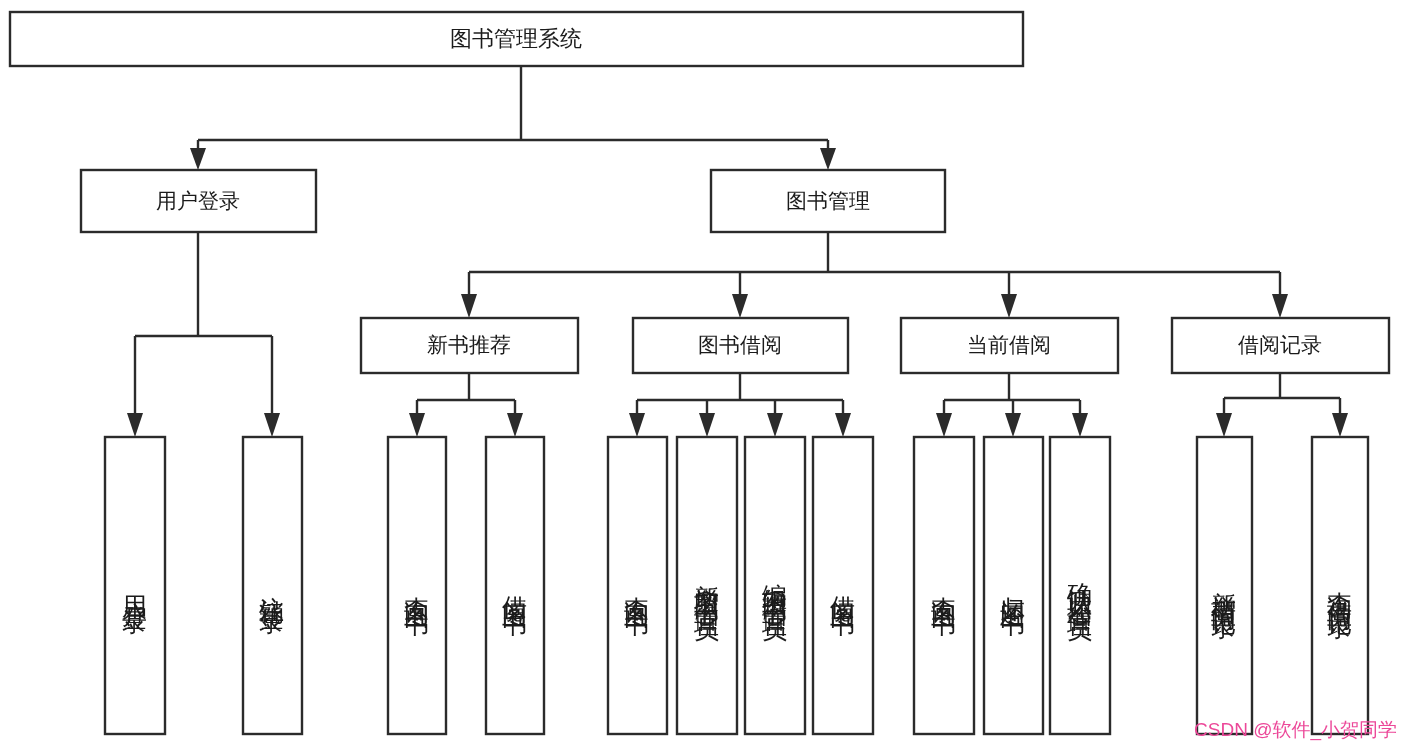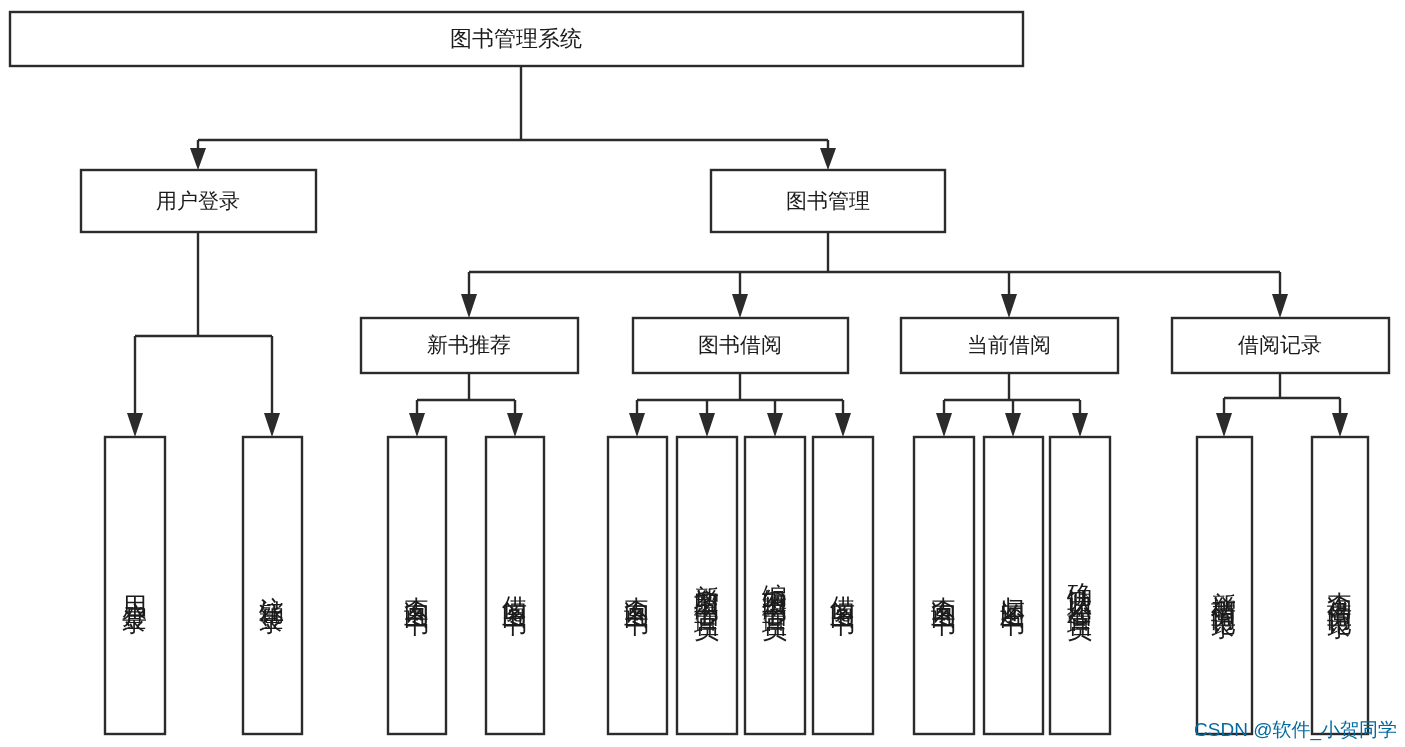--- a/index.html
+++ b/index.html
@@ -62,21 +62,21 @@
     writing-mode: vertical-rl;
     letter-spacing: 5px;
     dominant-baseline: central;
   }
   .watermark {
     position: absolute;
     right: 8px;
     bottom: 4px;
     font-family: "Liberation Sans", "DejaVu Sans", sans-serif;
     font-size: 19px;
-    color: #0369a1;
+    color: #ec4899;
     white-space: nowrap;
     pointer-events: none;
   }
 </style>
 </head>
 <body>
 
 <div id="stage">
 
   <svg id="diagram" viewBox="0 0 1405 747">

